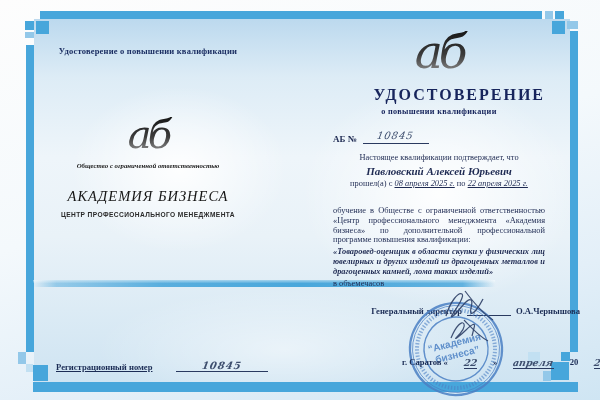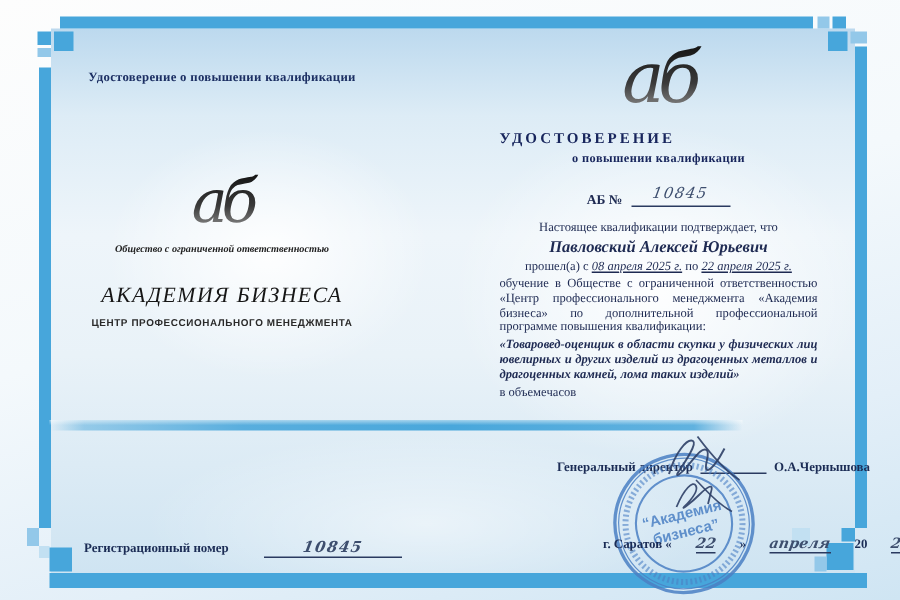--- a/index.html
+++ b/index.html
@@ -36,43 +36,43 @@
   
   .leftcol{position:absolute;left:40px;top:46px;width:216px;text-align:center;}
   .top-label{font-size:8.5px;font-weight:600;color:#1c2f63;letter-spacing:.2px;}
   .logo-block{margin-top:56px;}
   .llc-line{font-size:6.8px;font-style:italic;font-weight:600;color:#222;margin-top:2px;}
   .org-name{font-size:14.5px;font-style:italic;letter-spacing:1px;color:#161616;margin-top:19px;white-space:nowrap;}
   .center-line{font-family:"Liberation Sans",sans-serif;font-size:6.6px;font-weight:bold;color:#2a2a2a;letter-spacing:.4px;margin-top:6px;}
   
   .rightcol{position:absolute;left:333px;top:25px;width:212px;}
   .mono-wrap{text-align:center;}
-  .title{font-size:10px;font-weight:bold;letter-spacing:2px;color:#17255c;text-align:left;margin-top:5px;}
+  .title{font-size:16px;font-weight:bold;letter-spacing:2px;color:#17255c;text-align:right;margin-top:5px;}
   .subtitle{font-size:8.2px;font-weight:bold;color:#17255c;text-align:center;margin-top:3px;letter-spacing:.3px;}
-  .series{display:flex;justify-content:center;align-items:flex-end;gap:6px;margin-top:9px;}
+  .series{display:flex;align-items:flex-end;gap:6px;margin-top:9px;}
   .series-label{font-size:9px;font-weight:bold;}
   .series-num{width:66px;border-bottom:1px solid #2a3a60;text-align:center;}
   .hand{font-family:"DejaVu Serif",serif;font-style:italic;color:#3d4e6e;transform:skewX(-10deg);display:inline-block;}
   .hand-num{font-size:10px;letter-spacing:1px;}
   .confirm{font-size:8.4px;text-align:center;margin-top:9px;}
   .holder{font-size:11px;font-weight:bold;font-style:italic;text-align:center;margin-top:3px;}
   .period{font-size:8.4px;text-align:center;margin-top:2px;}
   .date-ul{font-weight:normal;font-style:italic;text-decoration:underline;}
-  .training{font-size:8.4px;line-height:9.8px;text-align:justify;margin-top:2px;}
+  .training{font-size:8.4px;line-height:9.8px;text-align:justify;margin-top:18px;}
   .program{font-size:8.4px;line-height:9.8px;text-align:justify;font-weight:bold;font-style:italic;margin-top:2px;}
   .volume{display:flex;align-items:flex-end;font-size:8.4px;margin-top:2px;}
   .volume-mid{flex:1;border-bottom:1px solid #2a3a60;text-align:center;margin:0 2px;}
   
   .sigblock{position:absolute;left:308px;top:306px;width:272px;}
   .sigrow{display:flex;justify-content:flex-end;align-items:flex-end;gap:5px;margin-bottom:9px;font-size:8.6px;font-weight:bold;color:#1b2c55;white-space:nowrap;}
   .sigline1{width:44px;border-bottom:1px solid #2a3a60;}
   .sigline2{width:50px;border-bottom:1px solid #2a3a60;}
   .sigsvg{position:absolute;z-index:6;}
   
-  .regrow{position:absolute;left:56px;top:360px;width:212px;display:flex;gap:24px;font-size:8.6px;font-weight:bold;color:#1b2c55;}
+  .regrow{position:absolute;left:56px;top:360px;width:212px;display:flex;align-items:flex-end;gap:24px;font-size:8.6px;font-weight:bold;color:#1b2c55;text-decoration:underline;}
   .reg-ul{flex:1;border-bottom:1px solid #2a3a60;text-align:center;}
   .cityrow{position:absolute;left:402px;top:357px;width:186px;display:flex;align-items:flex-start;font-size:8.6px;font-weight:bold;color:#1b2c55;white-space:nowrap;z-index:6;gap:16px;}
   .day-ul{width:15px;border-bottom:1px solid #2a3a60;text-align:center;}
   .month-ul{width:50px;border-bottom:1px solid #2a3a60;text-align:center;}
   .hand-sm{font-size:9.5px;}
   
   .stamp{position:absolute;left:406px;top:299px;width:100px;height:100px;transform:rotate(-14deg);opacity:.85;z-index:5;}
   .stamp text{fill:#4b80c4;}
   .content{position:relative;z-index:3;}
 </style>

